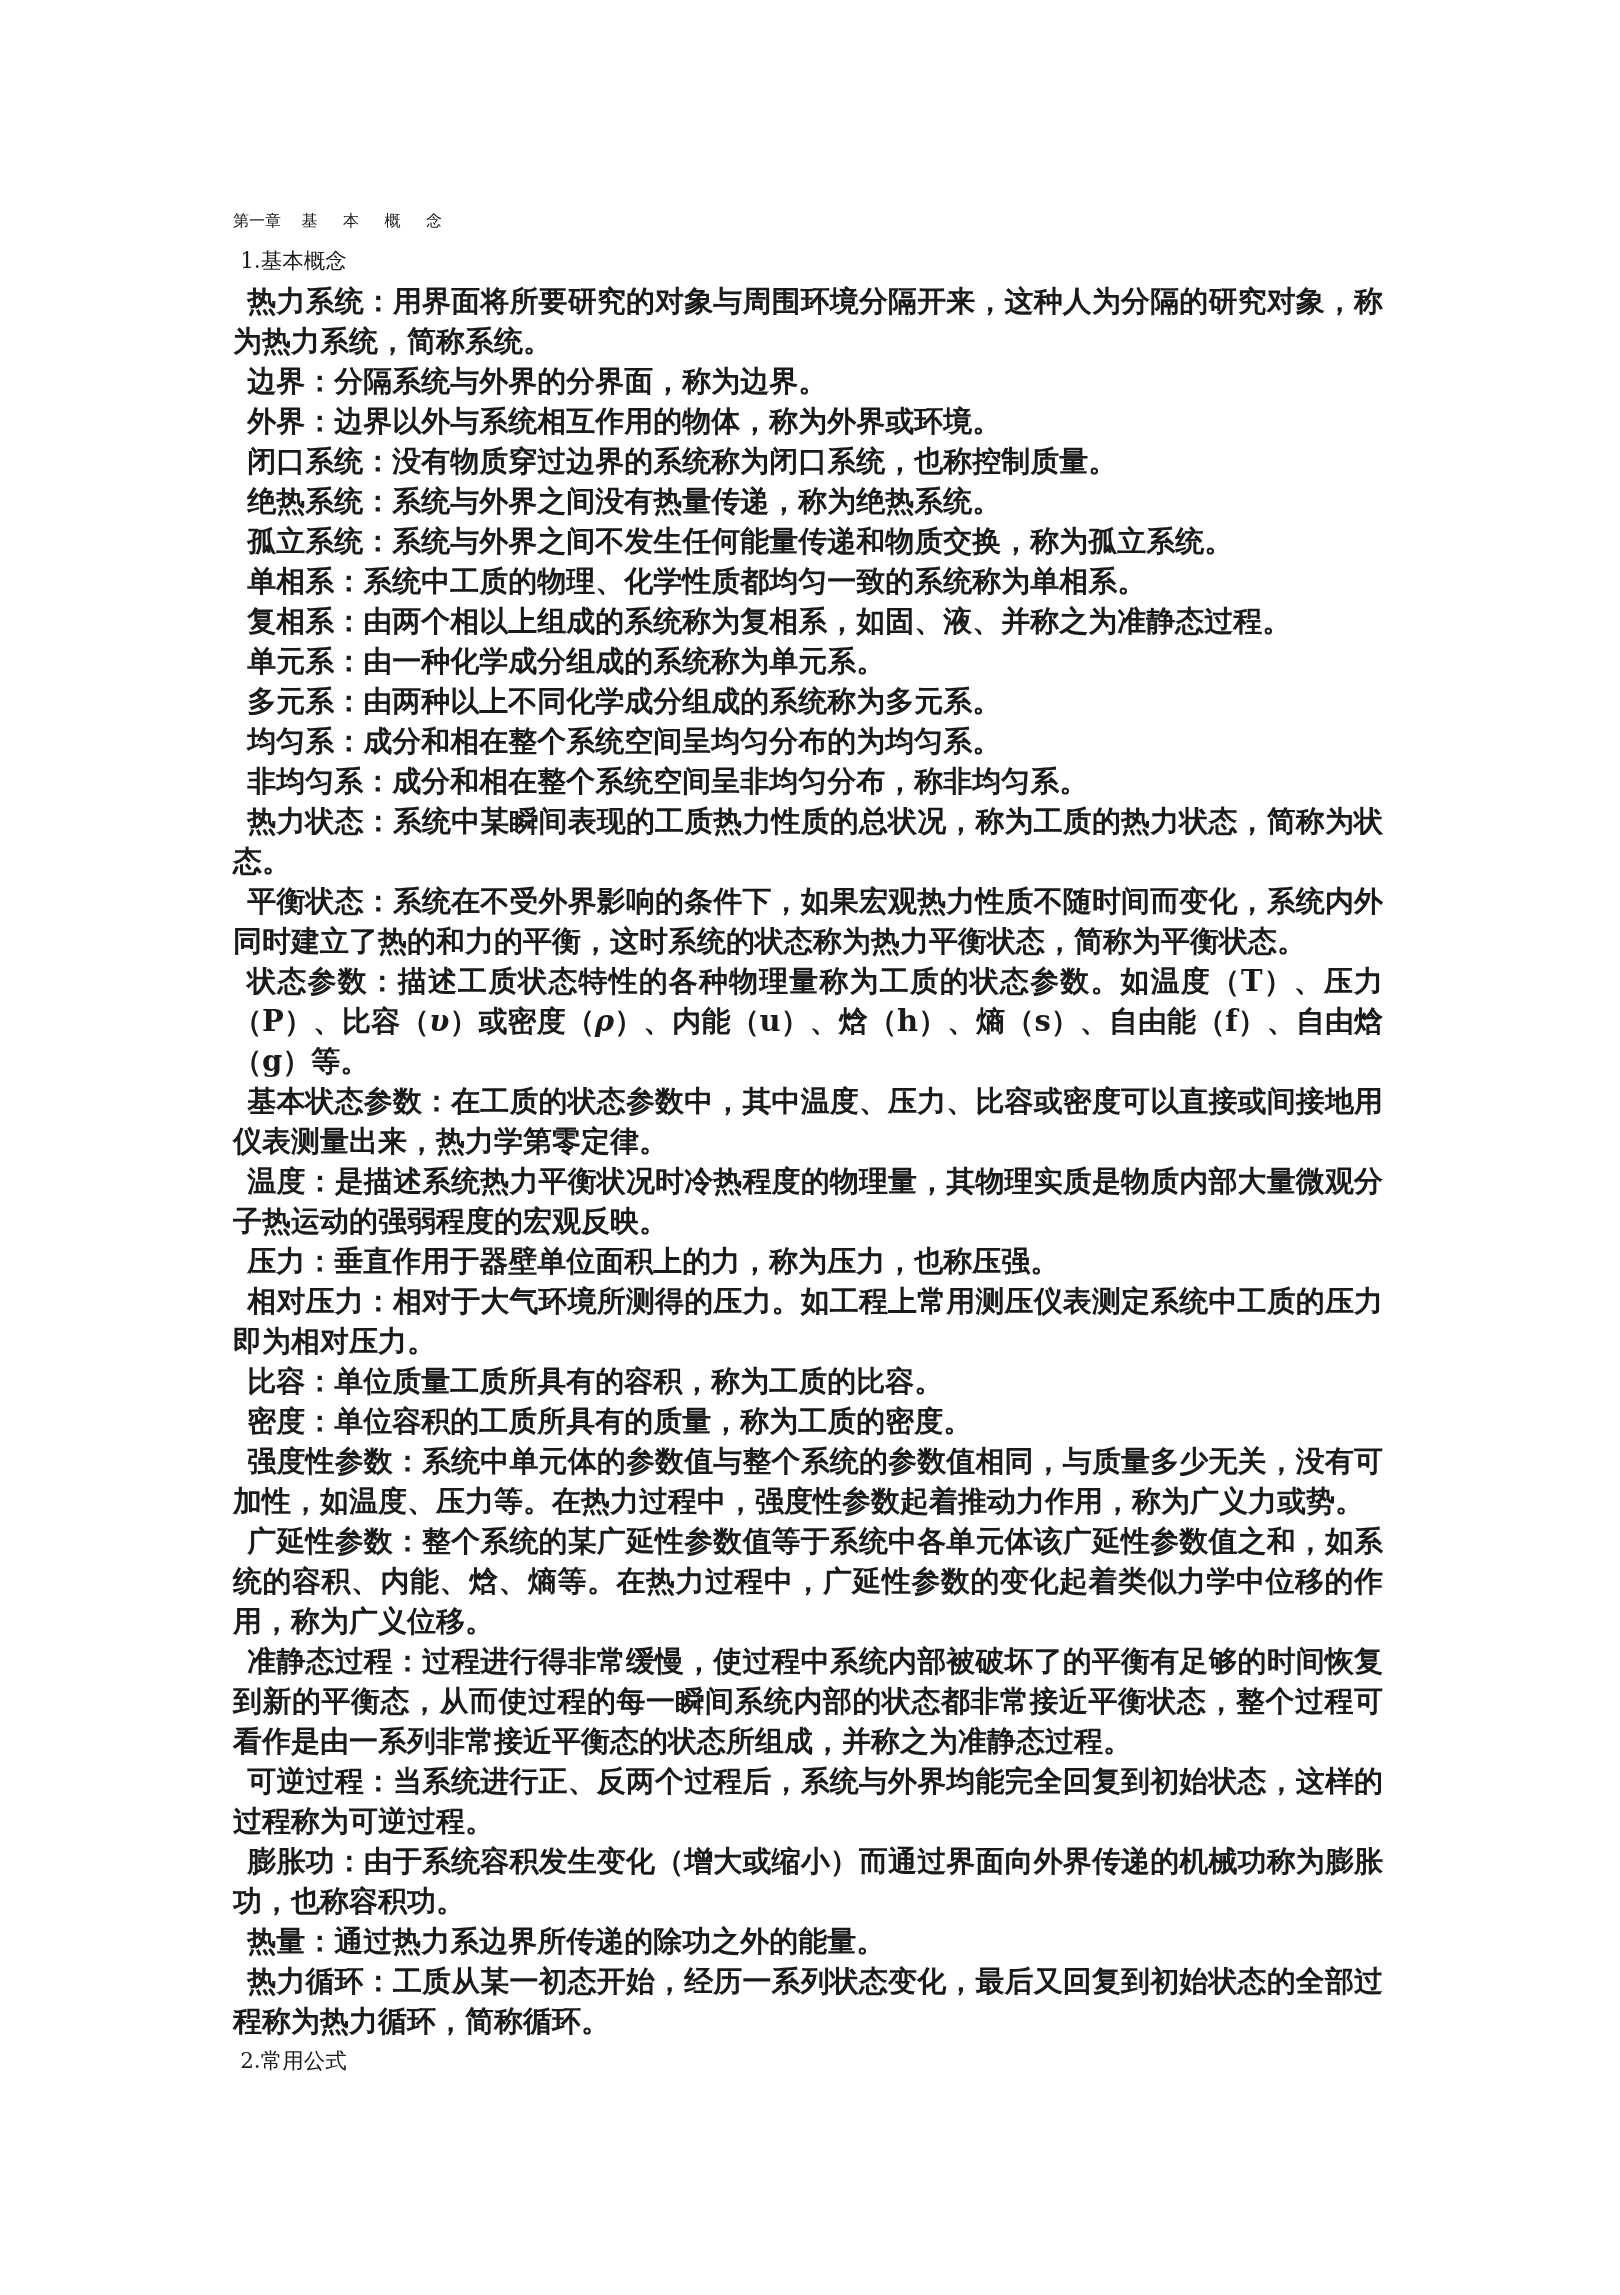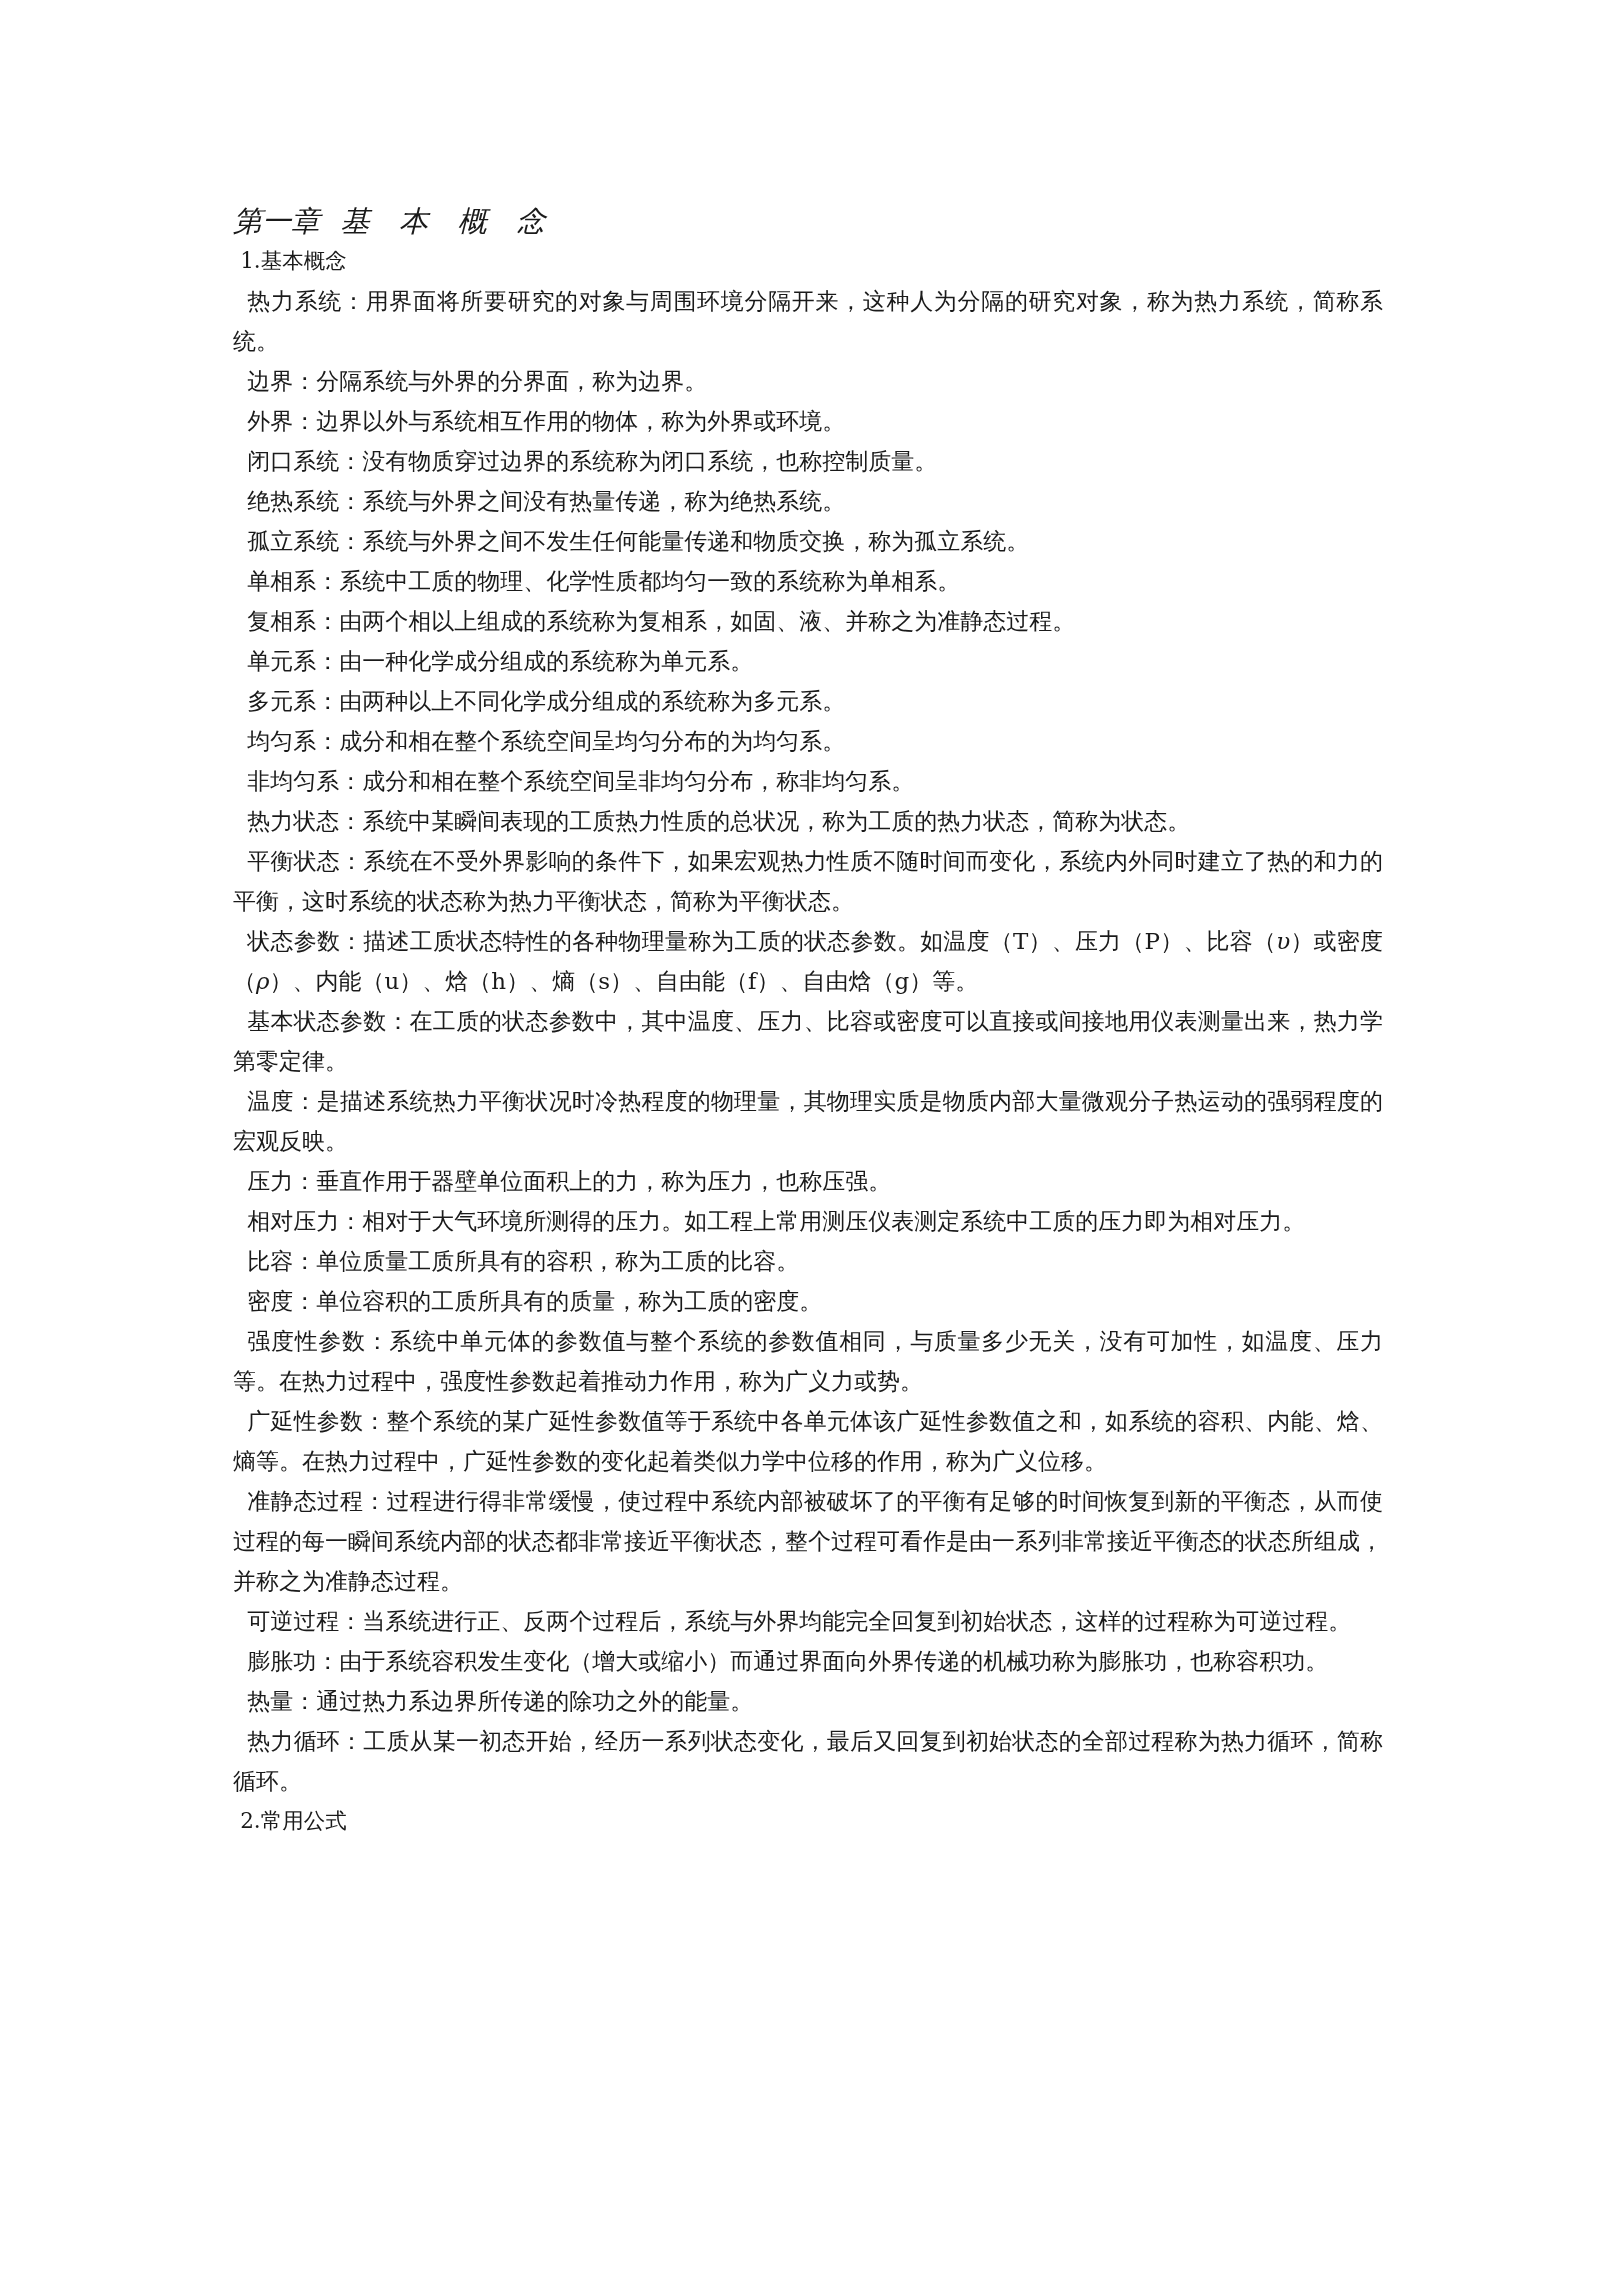--- a/index.html
+++ b/index.html
@@ -22,48 +22,48 @@
   
   #content {
     position: absolute;
     left: 233px;
     top: 201px;
     width: 1150px;   
   }
 
   
   .chapter-title {
-    font-size: 29px;
+    font-size: 16px;
     line-height: 40px;
     white-space: nowrap;
     font-weight: normal;
     margin: 0 0 0 0;
-    font-style: italic;
   }
   .chapter-title .ct-gap { display: inline-block; width: 20.5px; }
   .chapter-title .ct-name { letter-spacing: 10.2px; }
 
   
   .section-heading {
     font-size: 21.5px;
     line-height: 40px;
     margin: 0;
     padding-left: 7.2px;
     white-space: nowrap;
   }
 
   
   .def {
-    font-size: 23px;
+    font-size: 29px;
     line-height: 40px;
     margin: 0;
     text-align: justify;
     text-justify: inter-ideograph;
     text-indent: 14.3px;
     word-break: break-all;
+    font-weight: bold;
   }
   .sym {
     font-family: "DejaVu Serif", "Liberation Serif", serif;
     font-style: italic;
   }
   .lat {
     font-family: "DejaVu Serif", "Liberation Serif", serif;
     font-style: normal;
   }
 </style>

